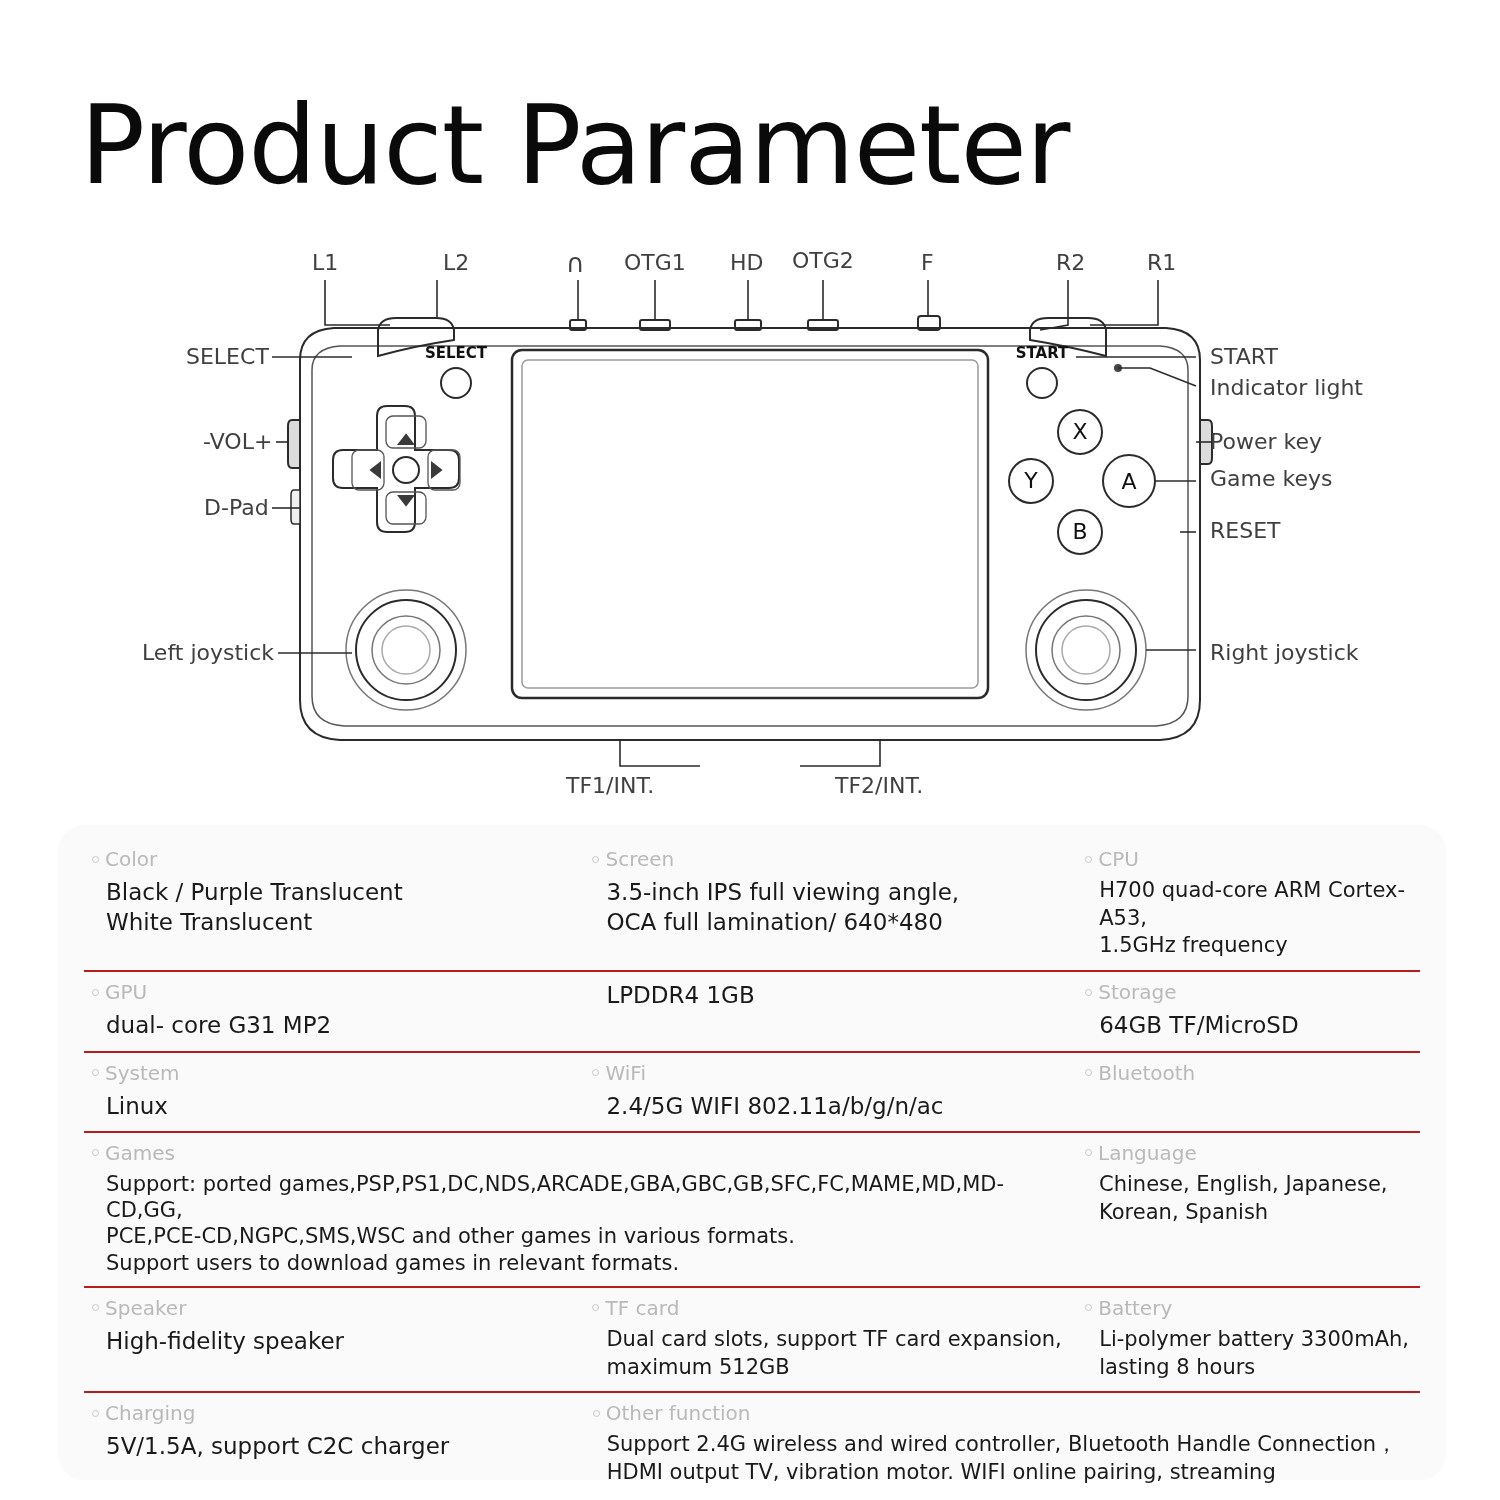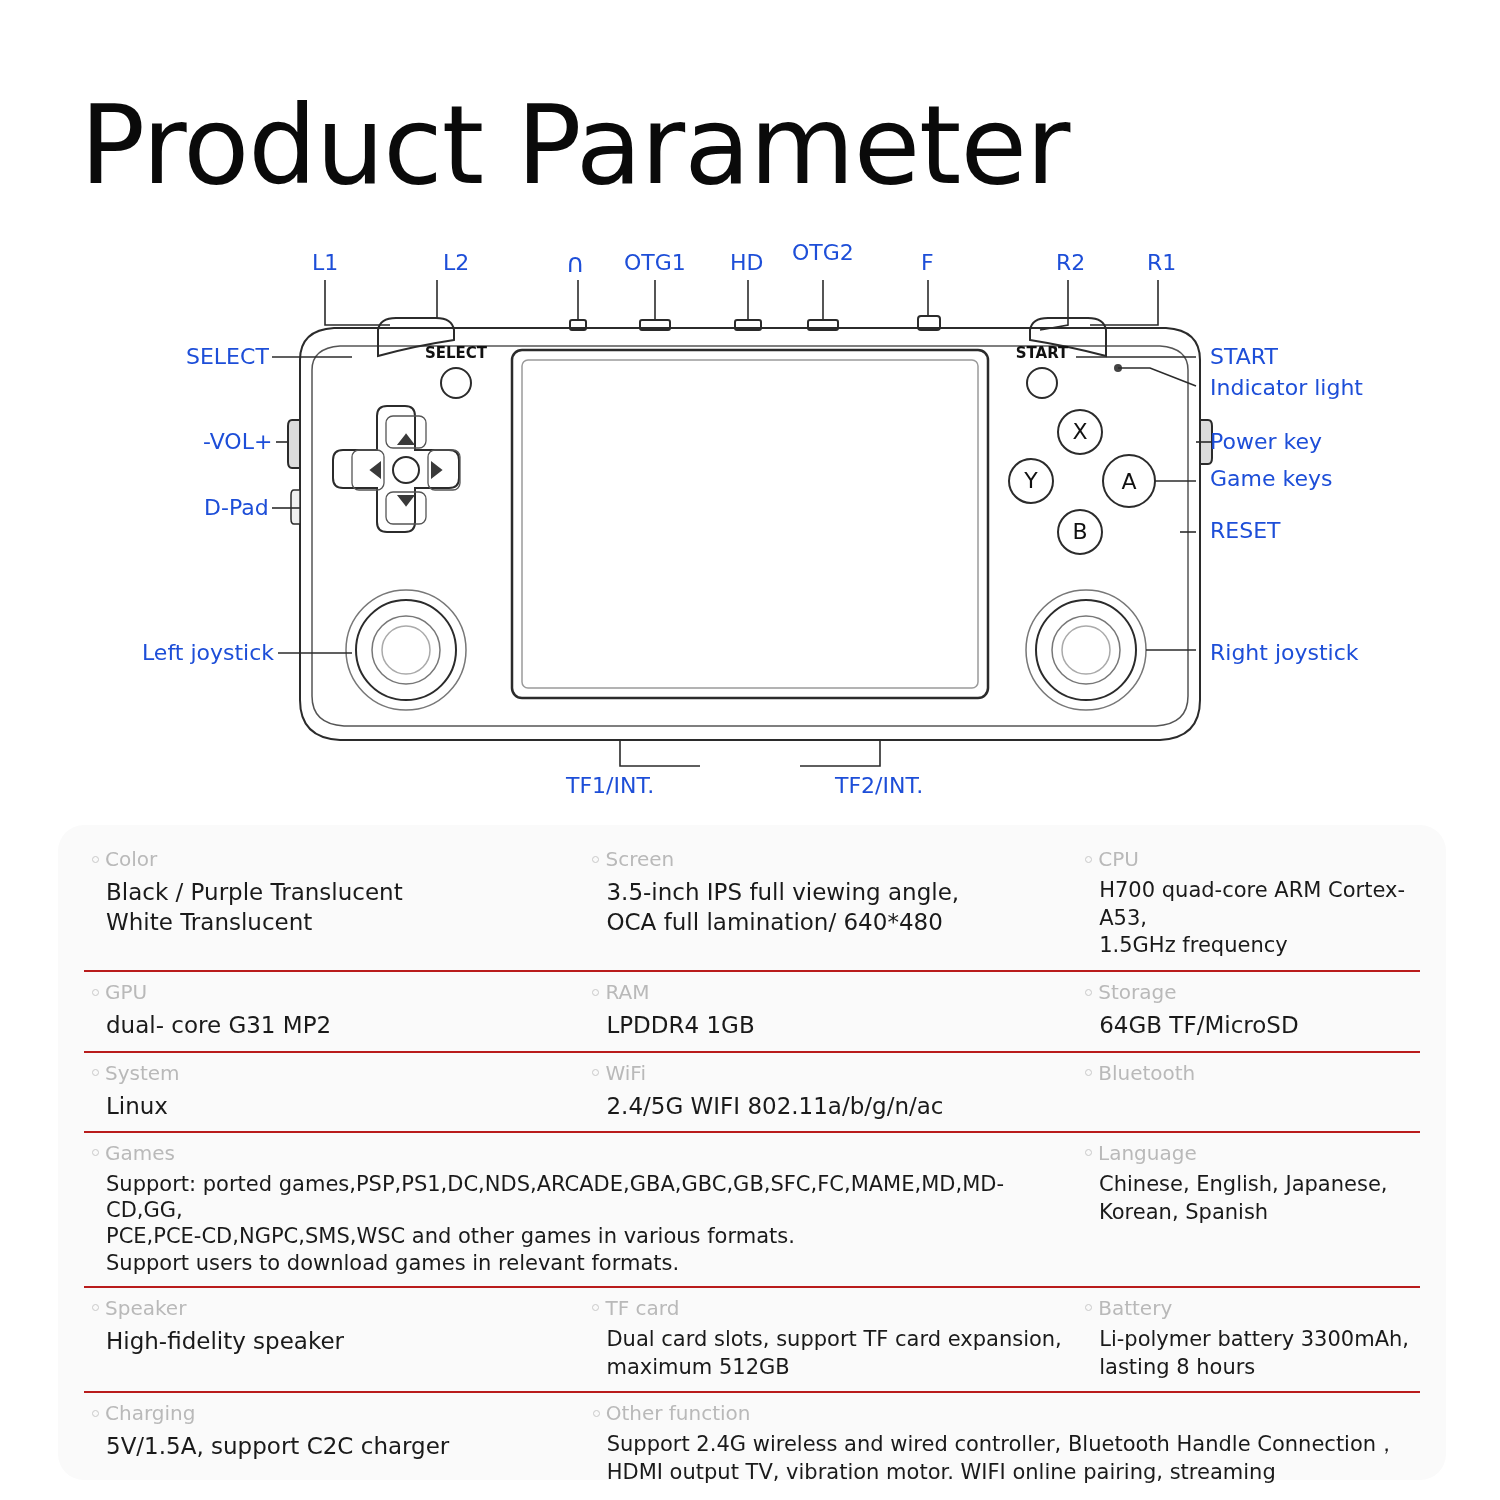--- a/index.html
+++ b/index.html
@@ -30,21 +30,21 @@
   #diagram {
     position: absolute;
     left: 0; top: 220px;
     width: 1500px; height: 600px;
   }
   #diagram svg { display: block; }
 
   .dlabel {
     position: absolute;
     font-size: 22px;
-    color: #1d4ed8;
+    color: #404040;
     white-space: nowrap;
   }
 
   
   #spec-card {
     position: absolute;
     left: 58px; top: 825px;
     width: 1388px; height: 655px;
     background: #fafafa;
     border-radius: 26px;
@@ -190,21 +190,21 @@
       <path d="M620 520 L620 546 L700 546"></path>
       <path d="M880 520 L880 546 L800 546"></path>
     </g>
   </svg>
 
   <div class="dlabel" style="left:312px; top:30px;">L1</div>
   <div class="dlabel" style="left:443px; top:30px;">L2</div>
   <div class="dlabel" style="left:566px; top:28px; font-size:26px;">∩</div>
   <div class="dlabel" style="left:624px; top:30px;">OTG1</div>
   <div class="dlabel" style="left:730px; top:30px;">HD</div>
-  <div class="dlabel" style="left:792px; top:20px;">OTG2</div>
+  <div class="dlabel" style="left:792px; top:28px;">OTG2</div>
   <div class="dlabel" style="left:921px; top:30px;">F</div>
   <div class="dlabel" style="left:1056px; top:30px;">R2</div>
   <div class="dlabel" style="left:1147px; top:30px;">R1</div>
 
   <div class="dlabel" style="left:186px; top:124px;">SELECT</div>
   <div class="dlabel" style="left:203px; top:209px;">-VOL+</div>
   <div class="dlabel" style="left:204px; top:275px;">D-Pad</div>
   <div class="dlabel" style="left:142px; top:420px;">Left joystick</div>
 
   <div class="dlabel" style="left:1210px; top:124px;">START</div>
@@ -249,24 +249,20 @@
 
   <div class="spec-row">
     <div class="cell c1">
       <div class="cell-key">
           <span class="bullet"></span>
           <span>GPU</span>
         </div>
       <div class="cell-val">dual- core G31 MP2</div>
     </div>
     <div class="cell c2">
-      <div class="cell-key">
-          <span class="bullet"></span>
-          <span>RAM</span>
-        </div>
       <div class="cell-val">LPDDR4  1GB</div>
     </div>
     <div class="cell c3">
       <div class="cell-key">
           <span class="bullet"></span>
           <span>Storage</span>
         </div>
       <div class="cell-val">64GB TF/MicroSD</div>
     </div>
   </div>

